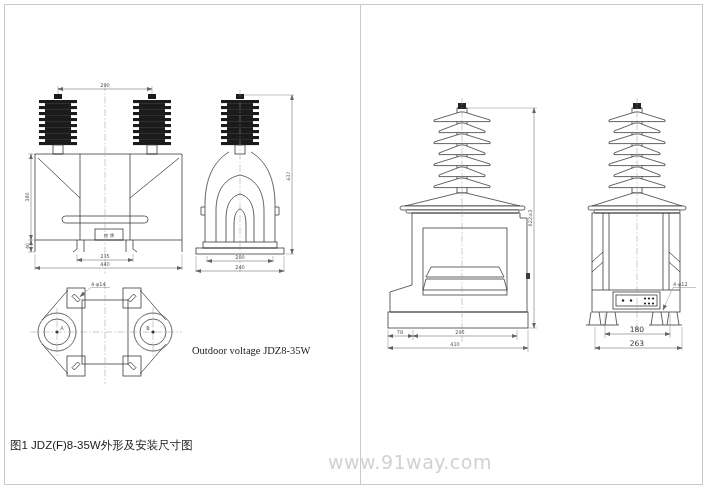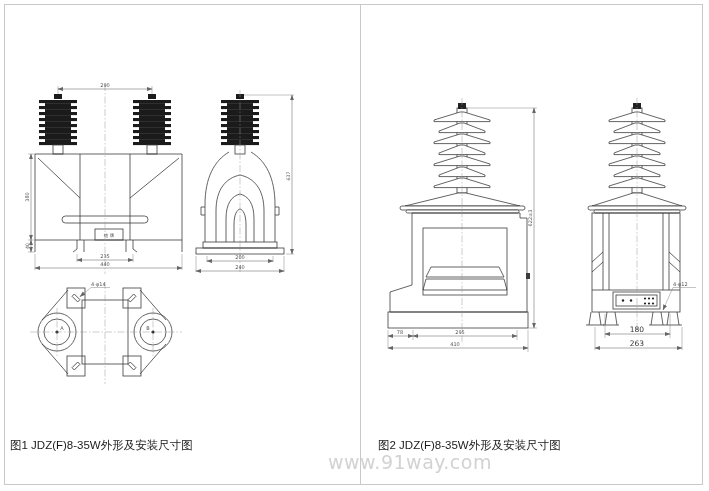--- a/index.html
+++ b/index.html
@@ -250,22 +250,22 @@
       <line class="dim" x1="235" y1="348" x2="322" y2="348" marker-start="url(#arr)" marker-end="url(#arr)"></line>
       <text class="t t8" x="277" y="345.5" text-anchor="middle">263</text>
       <text class="t t5" x="313" y="286">4-φ12</text>
       <path class="dml" d="M313,287.5 H336"></path>
       <line class="dml" x1="313" y1="287.5" x2="303" y2="310" marker-end="url(#arr)"></line>
     </g>
   </g>
 </svg>
 
 <div class="note">
+  <div>Outdoor voltage JDZ8-35W</div>
 </div>
 
 <div class="caption caption-left">
   <div>图1  JDZ(F)8-35W外形及安装尺寸图</div>
 </div>
 <div class="caption caption-right">
-  <div>图2  JDZ(F)8-35W外形及安装尺寸图</div>
 </div>
 
 <div class="watermark">www.91way.com</div>
 
 </body></html>

